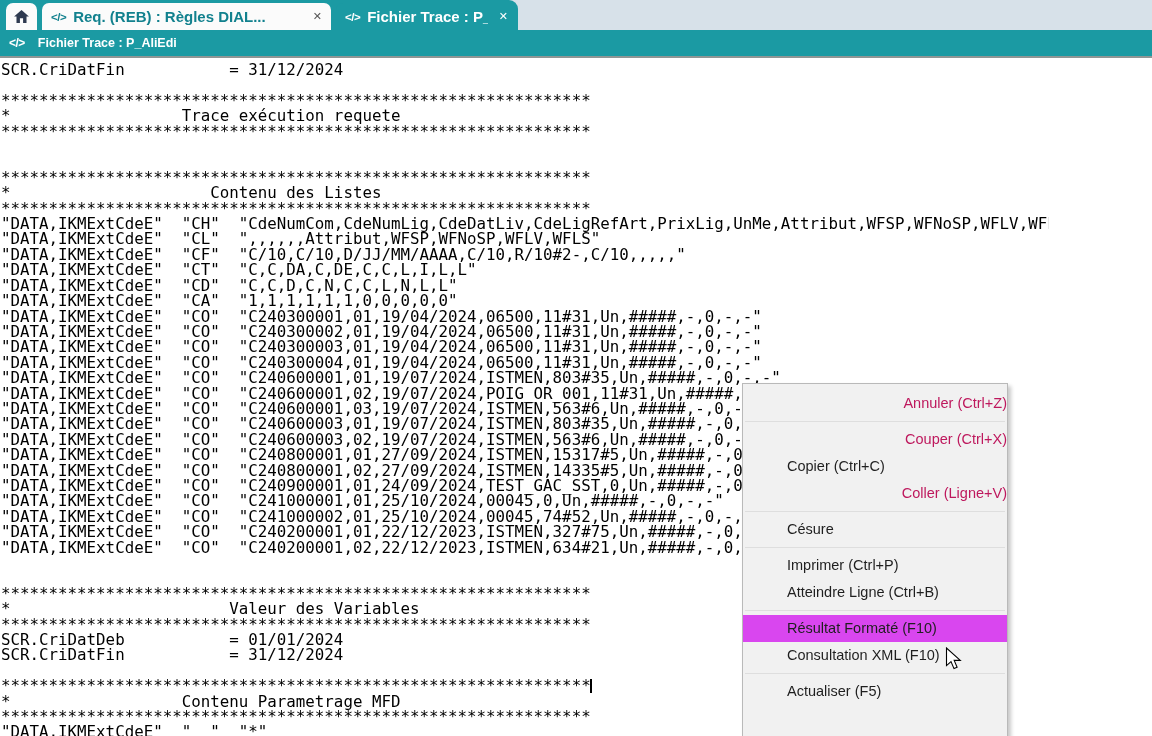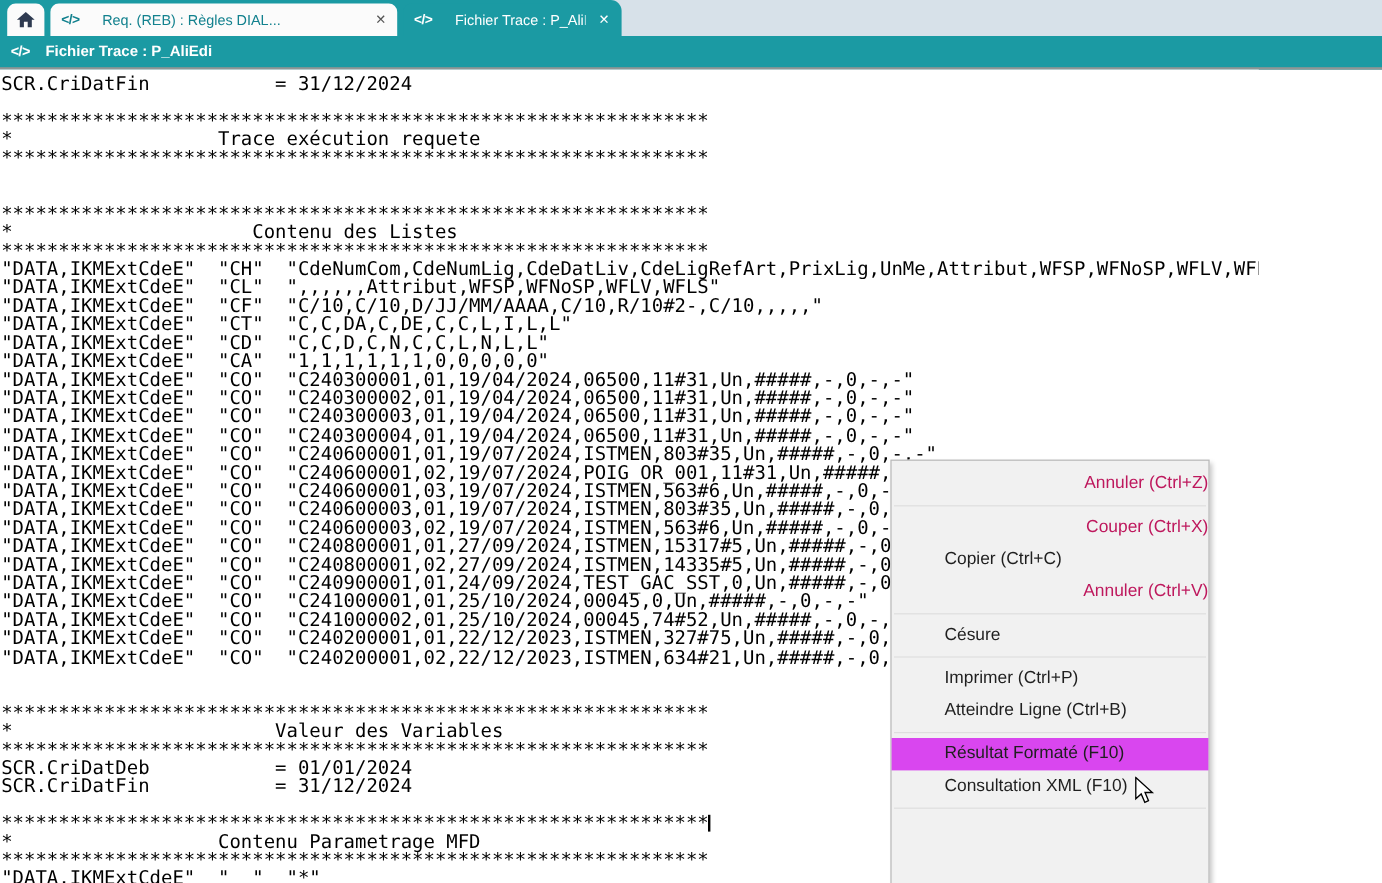--- a/index.html
+++ b/index.html
@@ -10,21 +10,21 @@
   .tabbar{position:absolute;left:0;top:0;width:1152px;height:30px;background:#d7e1e9;}
   .tabbar .teal-strip{position:absolute;left:0;top:0;width:518px;height:30px;
                       background:#1b9aa3;border-top-right-radius:9px;}
   .tab{position:absolute;top:3px;height:27px;border-radius:7px 7px 0 0;
        display:flex;align-items:center;box-sizing:border-box;cursor:default;}
   .tab-home{left:6px;width:31px;background:#fbfbfb;justify-content:center;}
   .tab-home svg{width:15px;height:13px;fill:#2e3a50;}
   .tab1{left:42px;width:289px;background:#fbfbfb;color:#12818e;padding:0 9px;gap:7px;}
   .tab2{left:336px;width:181px;background:#1b9aa3;color:#ffffff;padding:0 9px;gap:7px;}
   .tab .code-ico{font-weight:700;font-size:11.5px;letter-spacing:-0.5px;}
-  .tab .lbl{font-size:12px;font-weight:400;white-space:nowrap;overflow:hidden;flex:1;margin-left:12px;}
+  .tab .lbl{font-size:15px;font-weight:700;white-space:nowrap;overflow:hidden;flex:1;}
   .tab .close{font-size:11px;margin-left:4px;}
   .tab1 .close{color:#555555;}
   .tab2 .close{color:#ffffff;}
 
   
   .crumbbar{position:absolute;left:0;top:30px;width:1152px;height:26px;background:#1b9aa3;
             border-bottom:2px solid #8f9695;box-sizing:content-box;
             display:flex;align-items:center;color:#ffffff;}
   .crumbbar .code-ico{font-weight:700;font-size:12px;margin-left:9px;letter-spacing:-0.5px;}
   .crumbbar .lbl{font-size:12.5px;font-weight:700;margin-left:13px;}
@@ -127,29 +127,30 @@
 "DATA,IKMExtCdeE"  "  "  "*"</pre>
   </div>
 
   <div class="caret" style="left:590px;top:679px;"></div>
 
   <div class="ctxmenu">
       <div class="menu-item disabled">Annuler (Ctrl+Z)</div>
       <div class="menu-sep"></div>
       <div class="menu-item disabled">Couper (Ctrl+X)</div>
       <div class="menu-item">Copier (Ctrl+C)</div>
-      <div class="menu-item disabled">Annuler (Ctrl+V)</div>
+      <div class="menu-item disabled">Coller (Ligne+V)</div>
       <div class="menu-sep"></div>
       <div class="menu-item">Césure</div>
       <div class="menu-sep"></div>
       <div class="menu-item">Imprimer (Ctrl+P)</div>
       <div class="menu-item">Atteindre Ligne (Ctrl+B)</div>
       <div class="menu-sep"></div>
       <div class="menu-item highlighted">Résultat Formaté (F10)</div>
       <div class="menu-item">Consultation XML (F10)</div>
       <div class="menu-sep"></div>
+      <div class="menu-item">Actualiser (F5)</div>
     </div>
 
   <svg class="cursor" viewBox="0 0 17 24">
     <path d="M1.5 1 L1.5 18.6 L6 14.6 L9 21.6 L12.1 20.2 L9.2 13.4 L15.3 13.4 Z" fill="#ffffff" stroke="#000000" stroke-width="1.1"></path>
   </svg>
 
 </div>
 
 </body></html>

